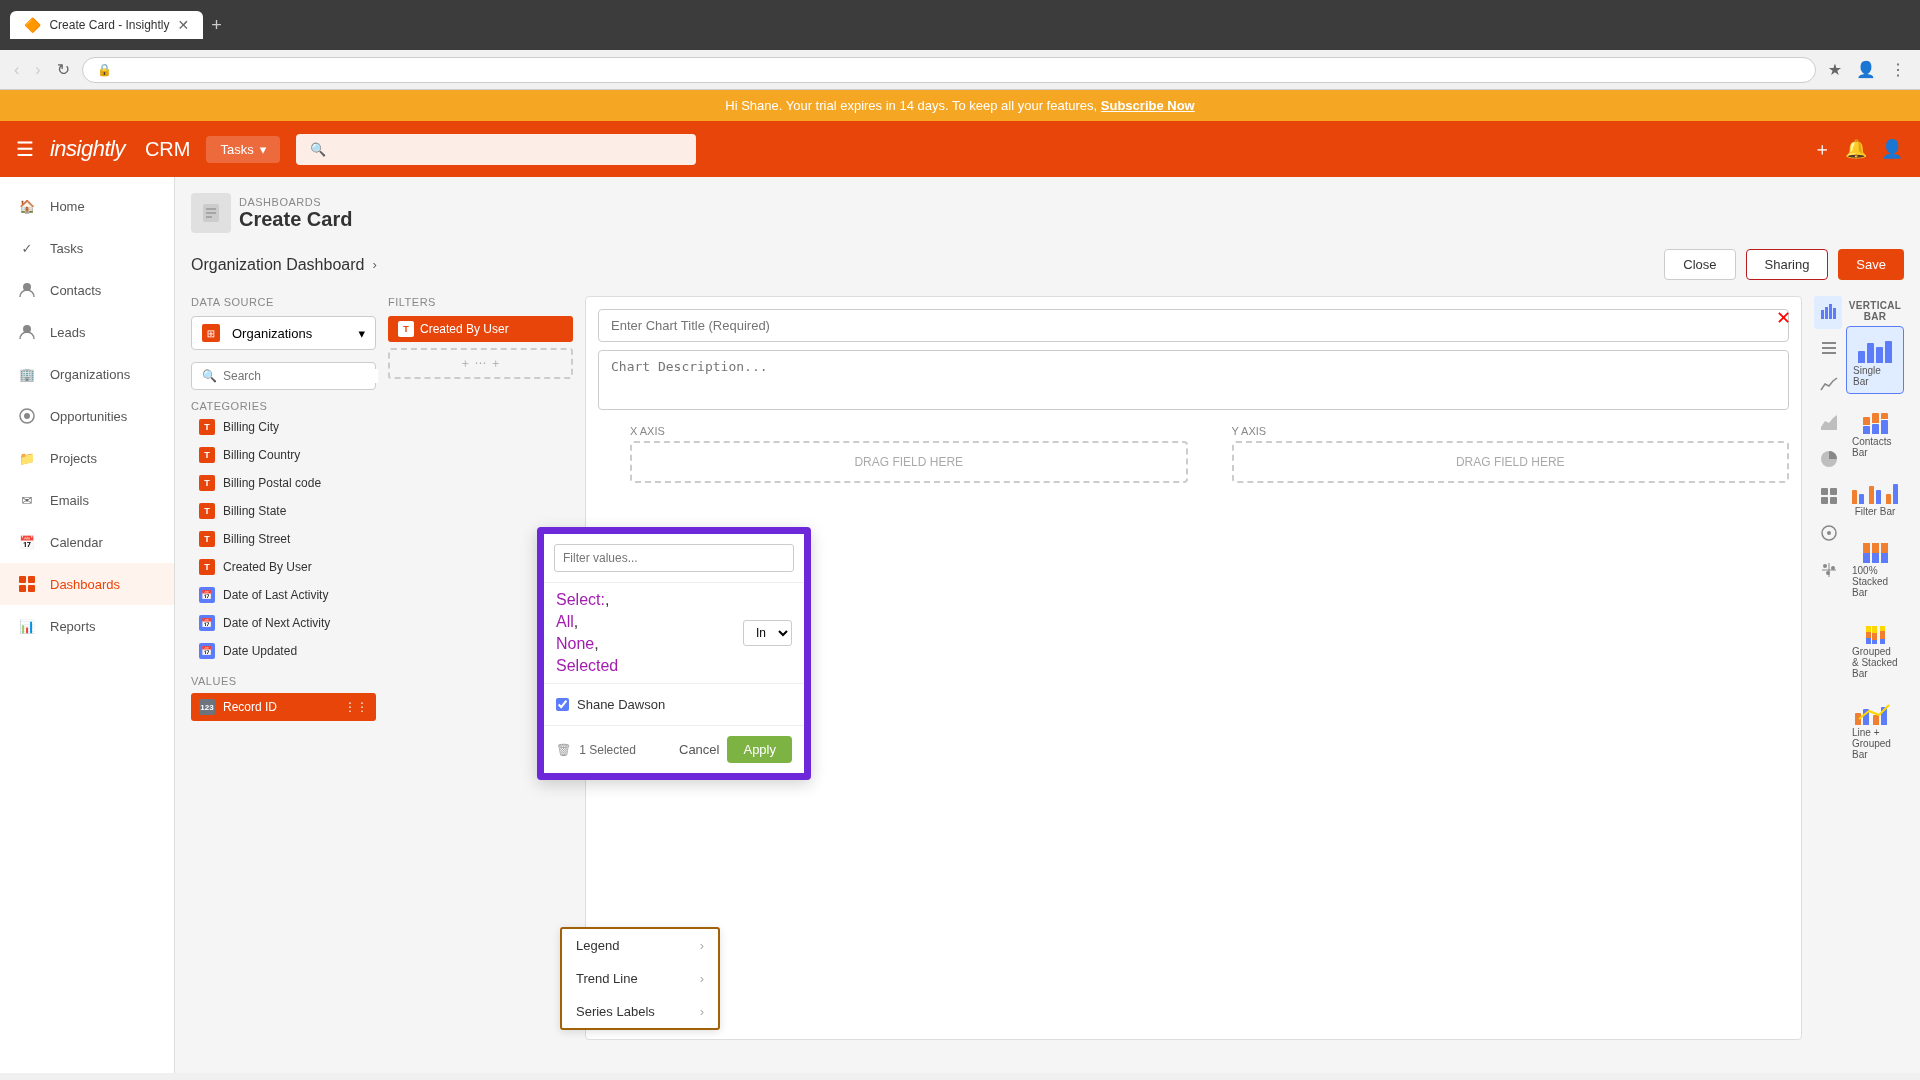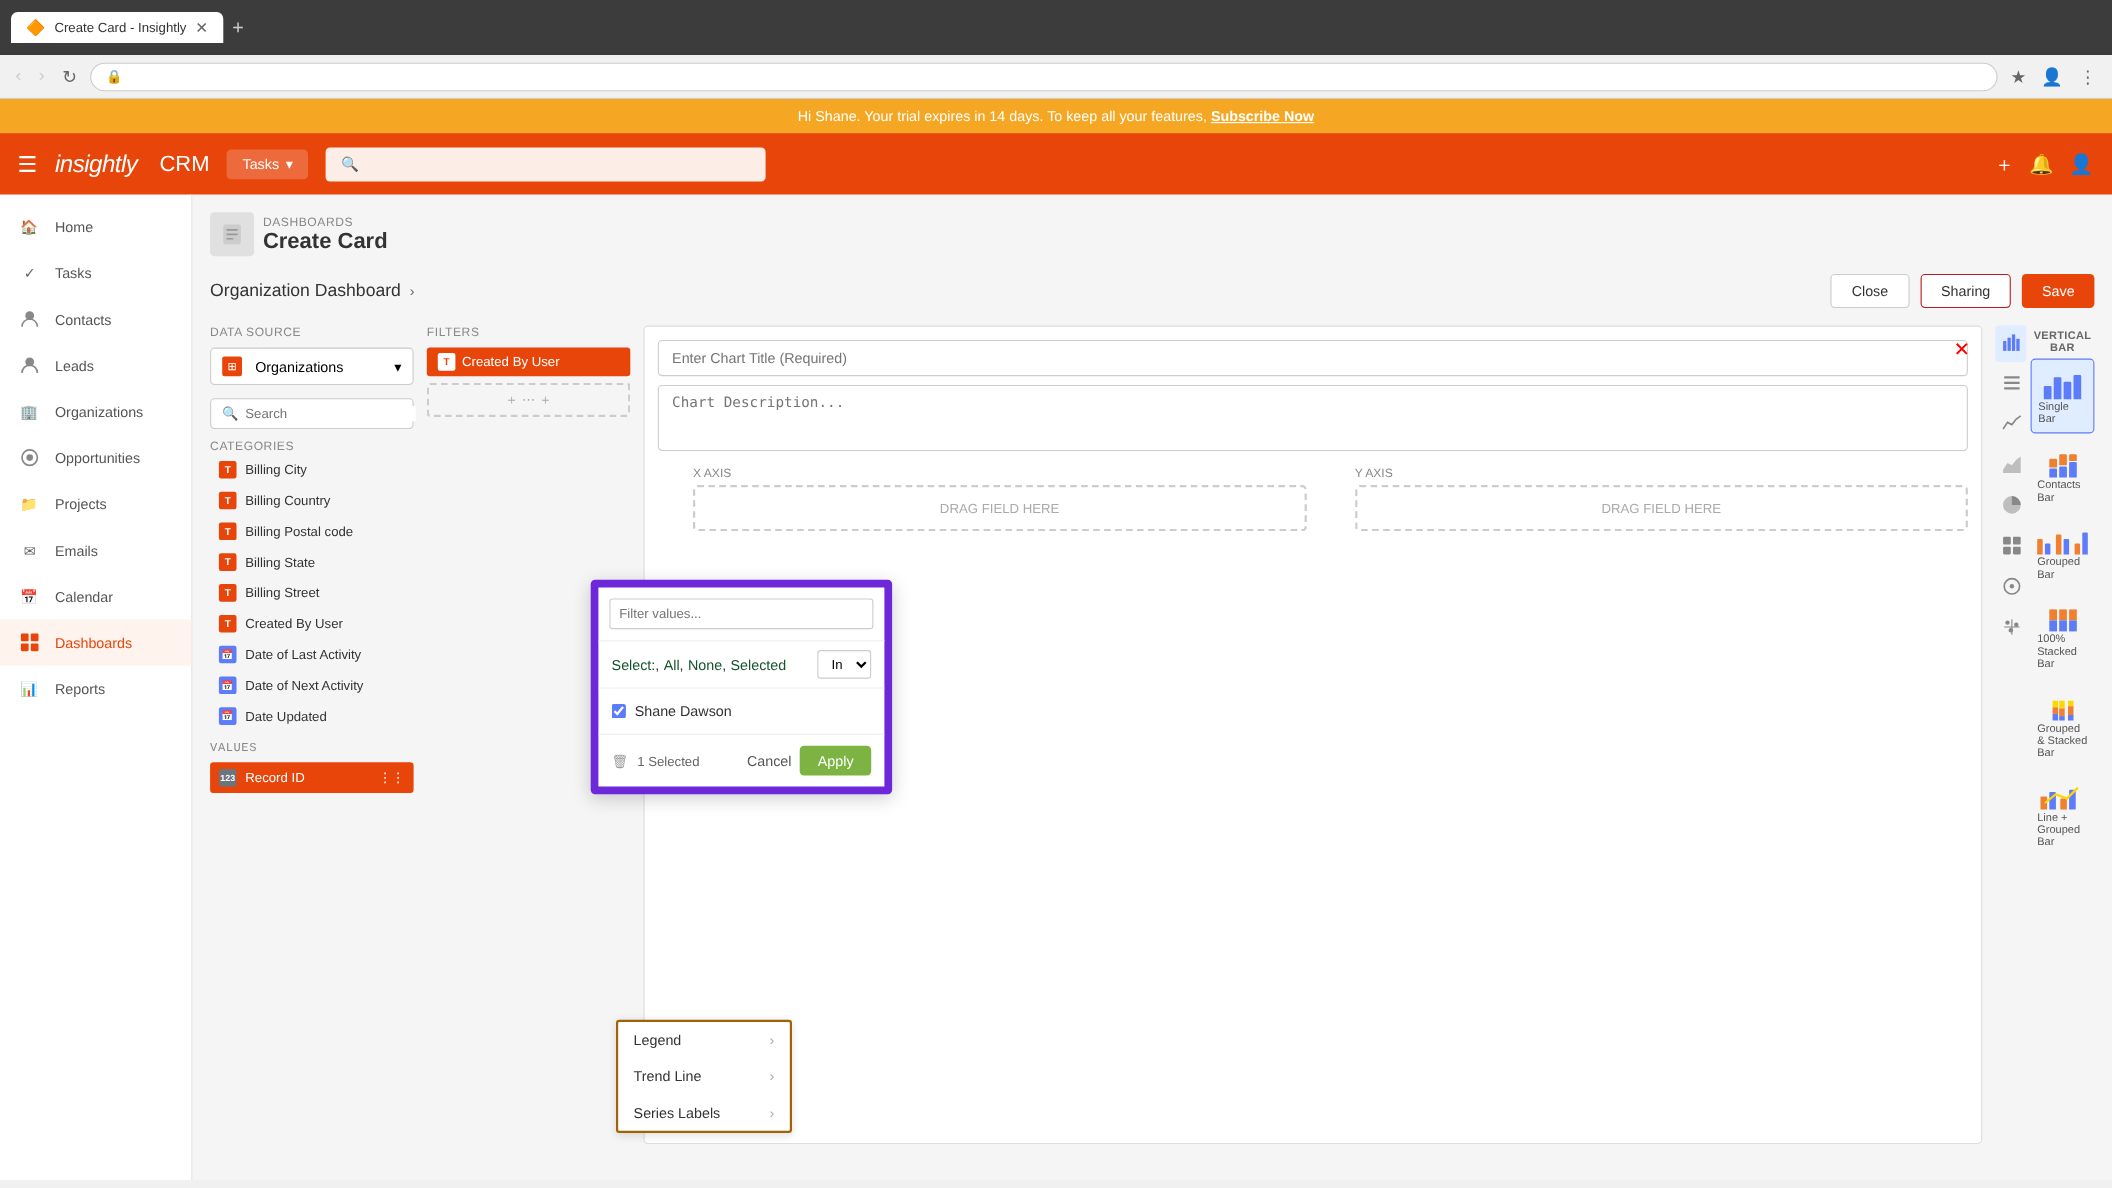--- a/index.html
+++ b/index.html
@@ -76,21 +76,21 @@
     .search-input { border: none; outline: none; flex: 1; font-size: 12px; }
     .categories-title { font-size: 11px; color: #888; text-transform: uppercase; letter-spacing: 0.5px; margin-bottom: 1px; }
 
     .category-item { display: flex; align-items: center; gap: 8px; padding: 6px 8px; cursor: pointer; border-radius: 3px; font-size: 12px; color: #333; }
     .cat-icon { width: 16px; height: 16px; border-radius: 2px; display: flex; align-items: center; justify-content: center; font-size: 9px; font-weight: bold; flex-shrink: 0; }
     .cat-icon.text-type { background: #e8450a; color: #fff; }
     .cat-icon.date-type { background: #5c7cfa; color: #fff; }
     .cat-icon.active-type { background: #fff; color: #e8450a; }
     .cat-icon.num-type { background: #6c757d; color: #fff; }
 
-    .values-title { font-size: 11px; color: #888; text-transform: uppercase; letter-spacing: 0.5px; margin: 10px 0 6px; font-family: Liberation Mono, monospace; }
+    .values-title { font-size: 11px; color: #888; text-transform: uppercase; letter-spacing: 0.5px; margin: 10px 0 6px; }
     .value-item { display: flex; align-items: center; gap: 8px; padding: 6px 8px; cursor: pointer; border-radius: 3px; font-size: 12px; background: #e8450a; color: #fff; }
 
     
     .middle-panel { width: 185px; flex-shrink: 0; }
     .filter-chip { background: #e8450a; color: #fff; border-radius: 3px; padding: 5px 10px; font-size: 12px; display: flex; align-items: center; gap: 6px; cursor: pointer; margin-bottom: 6px; }
     .filter-add-btn { border: 2px dashed #ccc; border-radius: 3px; padding: 5px 10px; font-size: 12px; color: #aaa; display: flex; align-items: center; justify-content: center; cursor: pointer; width: 100%; }
 
     
     .chart-area { flex: 1; background: #fff; border: 1px solid #ddd; border-radius: 4px; padding: 12px; position: relative; }
     .chart-title-input { width: 100%; border: 1px solid #ccc; border-radius: 4px; padding: 8px 12px; font-size: 13px; margin-bottom: 8px; color: #999; outline: none; }
@@ -106,21 +106,21 @@
     .chart-type-item { display: flex; flex-direction: column; align-items: center; padding: 6px; cursor: pointer; border-radius: 4px; margin-bottom: 4px; font-size: 10px; color: #555; }
     .chart-type-item.active { background: #e0ecff; border: 1px solid #5c7cfa; }
     .chart-icon { width: 40px; height: 30px; display: flex; align-items: flex-end; justify-content: center; gap: 2px; margin-bottom: 2px; }
     .bar { border-radius: 1px 1px 0 0; }
 
     
     .filter-popup { position: absolute; top: 350px; left: 362px; width: 274px; background: #fff; border: 7px solid #6d28d9; border-radius: 4px; box-shadow: 0 4px 16px rgba(0,0,0,0.18); z-index: 100; }
     .filter-search { padding: 10px; border-bottom: 1px solid #eee; }
     .filter-search input { width: 100%; border: 1px solid #ccc; border-radius: 3px; padding: 6px 8px; font-size: 12px; outline: none; }
     .filter-select-row { display: flex; align-items: center; justify-content: space-between; padding: 8px 12px; border-bottom: 1px solid #eee; }
-    .filter-select-links { display: flex; gap: 4px; font-size: 13px; color: #14532d; }
+    .filter-select-links { display: flex; gap: 4px; font-size: 16px; color: #a21caf; flex-direction: column; }
     .filter-select-links span { cursor: pointer; }
     .filter-select-links span:not(:last-child)::after { content: ','; color: #333; }
     .filter-in-select { border: 1px solid #ccc; border-radius: 3px; padding: 4px 8px; font-size: 12px; background: #fff; outline: none; }
     .filter-list { padding: 8px 12px; max-height: 160px; overflow-y: auto; }
     .filter-list-item { display: flex; align-items: center; gap: 8px; padding: 5px 0; font-size: 13px; color: #333; cursor: pointer; }
     .filter-list-item input[type=checkbox] { accent-color: #5c7cfa; }
     .filter-footer { display: flex; align-items: center; justify-content: space-between; padding: 10px 12px; border-top: 1px solid #eee; }
     .filter-count { color: #666; font-size: 12px; display: flex; align-items: center; gap: 8px; }
     .filter-count-trash { color: #999; cursor: pointer; }
     .filter-cancel-btn { background: none; border: none; color: #555; cursor: pointer; font-size: 13px; }
@@ -472,21 +472,21 @@
               <div class="chart-icon">
                 <div class="mini-bars">
                   <div class="mini-bar" style="height:14px;width:5px;background:#f08030;"></div>
                   <div class="mini-bar" style="height:10px;width:5px;background:#5c7cfa;margin-right:3px;"></div>
                   <div class="mini-bar" style="height:18px;width:5px;background:#f08030;"></div>
                   <div class="mini-bar" style="height:14px;width:5px;background:#5c7cfa;margin-right:3px;"></div>
                   <div class="mini-bar" style="height:10px;width:5px;background:#f08030;"></div>
                   <div class="mini-bar" style="height:20px;width:5px;background:#5c7cfa;"></div>
                 </div>
               </div>
-              <span>Grouped Bar</span>
+              <span>Filter Bar</span>
             </div>
 
             <div class="chart-type-item">
               <div class="chart-icon">
                 <div class="mini-bars">
                   <div style="display:flex;flex-direction:column;gap:0;">
                     <div style="height:10px;width:7px;background:#f08030;"></div>
                     <div style="height:10px;width:7px;background:#5c7cfa;"></div>
                   </div>
                   <div style="display:flex;flex-direction:column;gap:0;">

